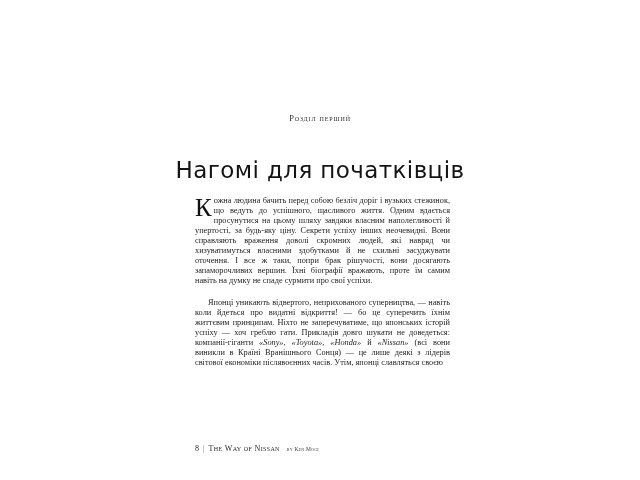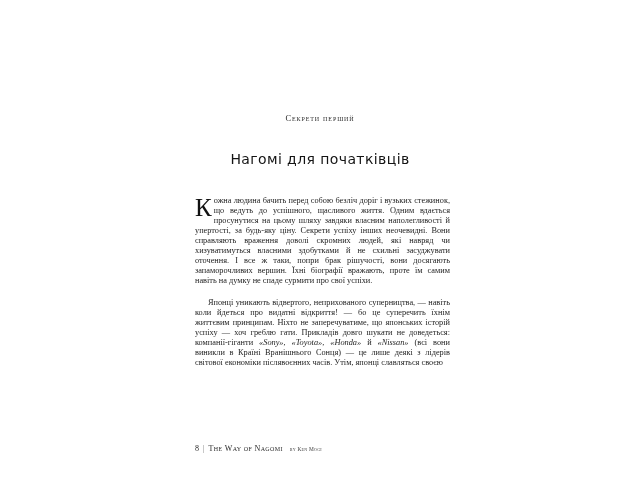--- a/index.html
+++ b/index.html
@@ -36,21 +36,21 @@
     font-variant: small-caps;
   }
 
   .chapter-title {
     position: absolute;
     top: 142px;
     left: 0;
     width: 640px;
     text-align: center;
     font-family: "DejaVu Sans", "Liberation Sans", sans-serif;
-    font-size: 14px;
+    font-size: 23px;
     font-weight: 400;
     letter-spacing: 0.4px;
     color: #141414;
     white-space: nowrap;
   }
 
   
   .text-column {
     position: absolute;
     top: 196px;
@@ -127,32 +127,32 @@
     font-variant: small-caps;
     font-family: "Liberation Serif", "DejaVu Serif", serif;
     margin-left: 3px;
   }
 </style>
 </head>
 <body>
 
 <div class="page">
 
-  <div class="chapter-eyebrow">Секрети перший</div>
+  <div class="chapter-eyebrow">Розділ перший</div>
 
   <h1 class="chapter-title">Нагомі для початківців</h1>
 
   <div class="text-column">
 
     <p class="body-par dropcap-par">Кожна людина бачить перед собою безліч доріг і вузьких стежинок, що ведуть до успішного, щасливого життя. Одним вдається просунутися на цьому шляху завдяки власним наполегливості й упертості, за будь-яку ціну. Секрети успіху інших неочевидні. Вони справляють враження доволі скромних людей, які навряд чи хизуватимуться власними здобутками й не схильні засуджувати оточення. І все ж таки, попри брак рішучості, вони досягають запаморочливих вершин. Їхні біографії вражають, проте їм самим навіть на думку не спаде сурмити про свої успіхи.</p>
 
     <p class="body-par"><span>Японці уникають відвертого, неприхованого суперництва, — навіть коли йдеться про видатні відкриття! — бо це суперечить їхнім життєвим принципам. Ніхто не заперечуватиме, що японських історій успіху — хоч греблю гати. Прикладів довго шукати не доведеться: компанії-гіганти </span><span class="brand">«Sony»</span><span>, </span><span class="brand">«Toyota»</span><span>, </span><span class="brand">«Honda»</span><span> й </span><span class="brand">«Nissan»</span><span> (всі вони виникли в Країні Вранішнього Сонця) — це лише деякі з лідерів світової економіки післявоєнних часів. Утім, японці славляться своєю</span></p>
 
   </div>
 
   <div class="footer">
     <span class="folio">8</span>
     <span class="footer-rule">|</span>
-    <span class="footer-title">The Way of Nagomi</span>
+    <span class="footer-title">The Way of Nissan</span>
     <span class="footer-author">by Ken Mogi</span>
   </div>
 
 </div>
 
 </body></html>

